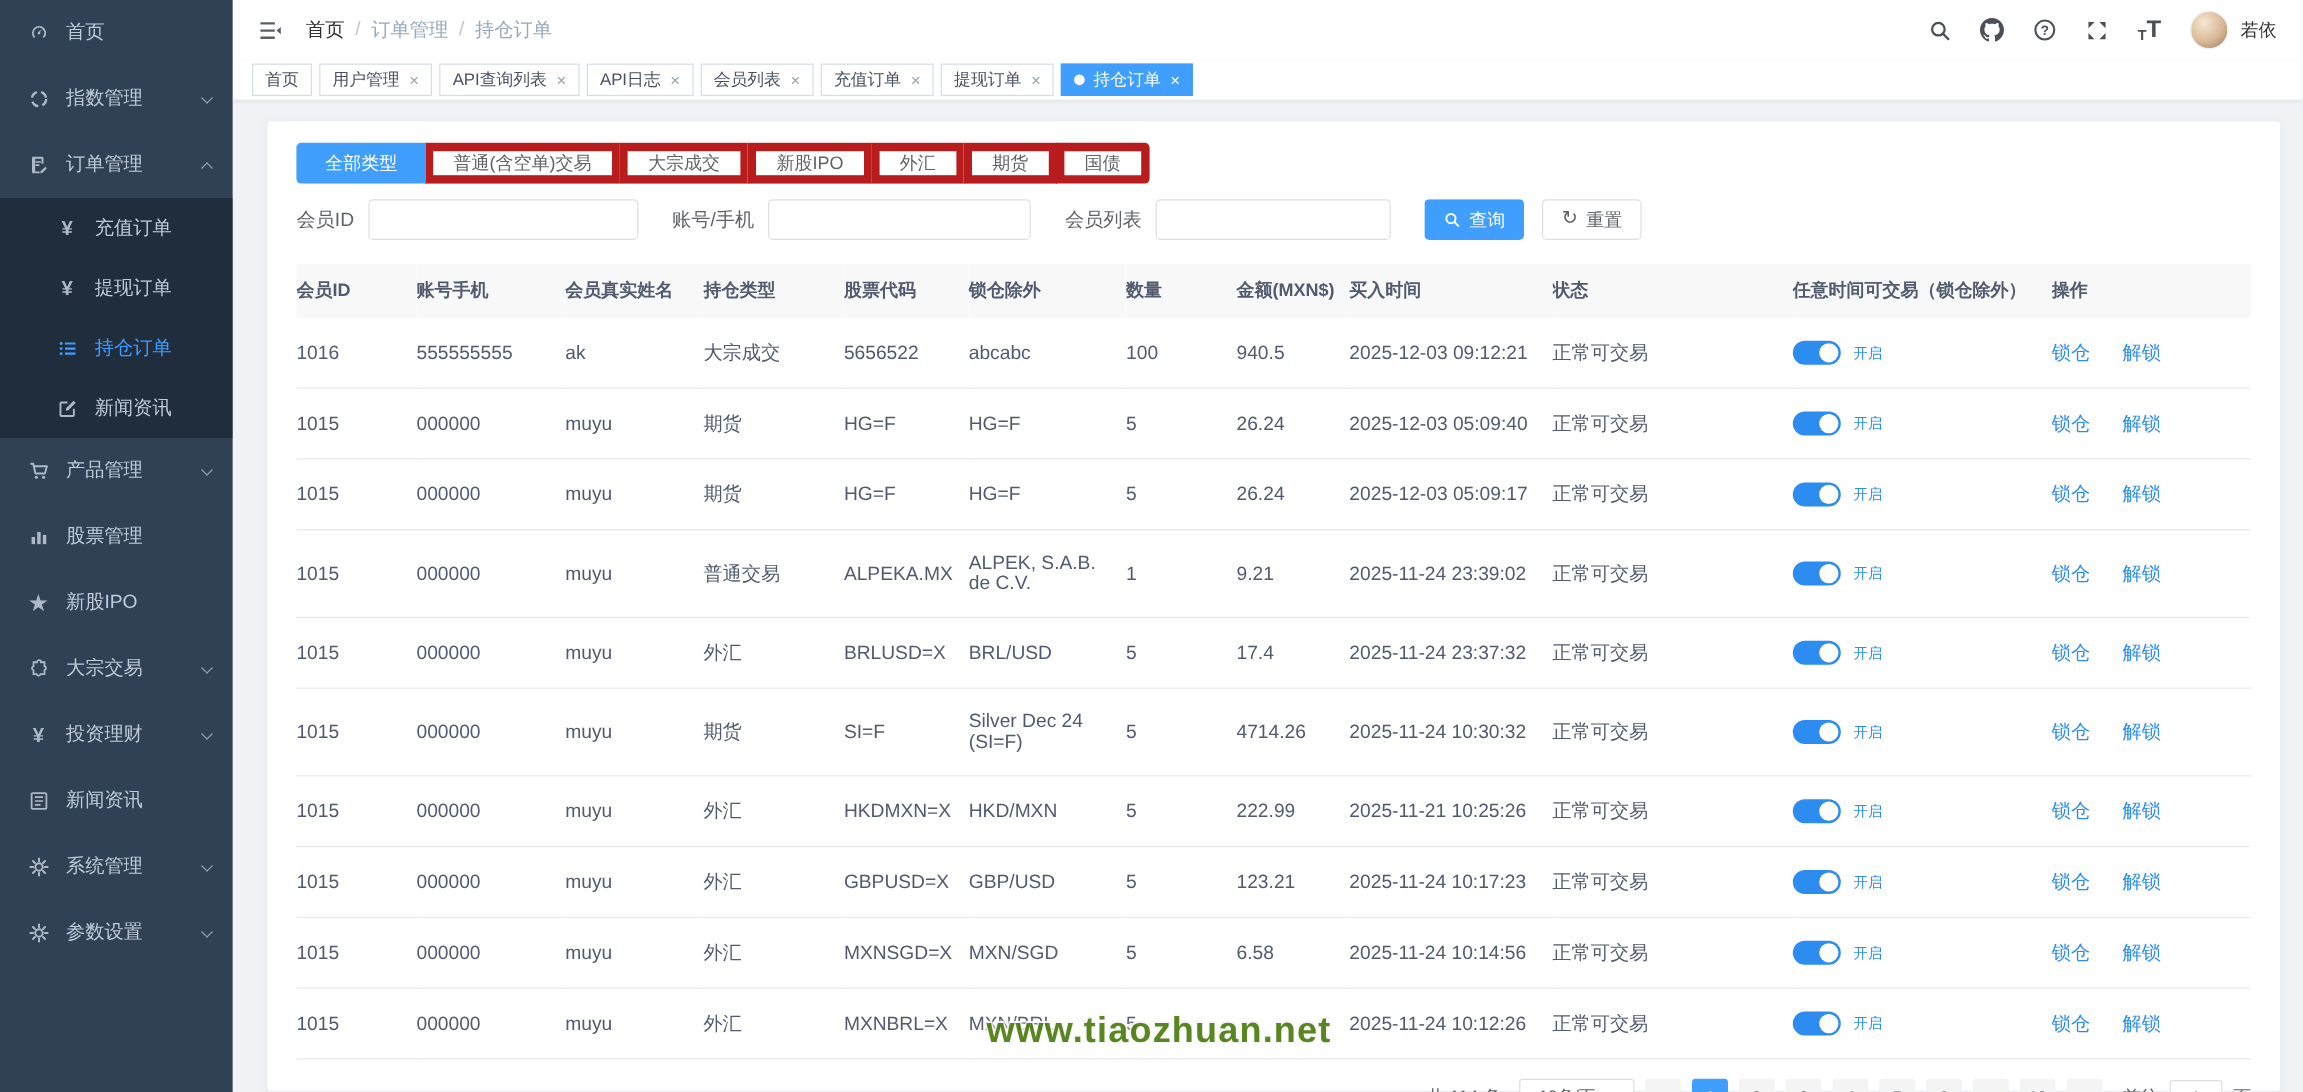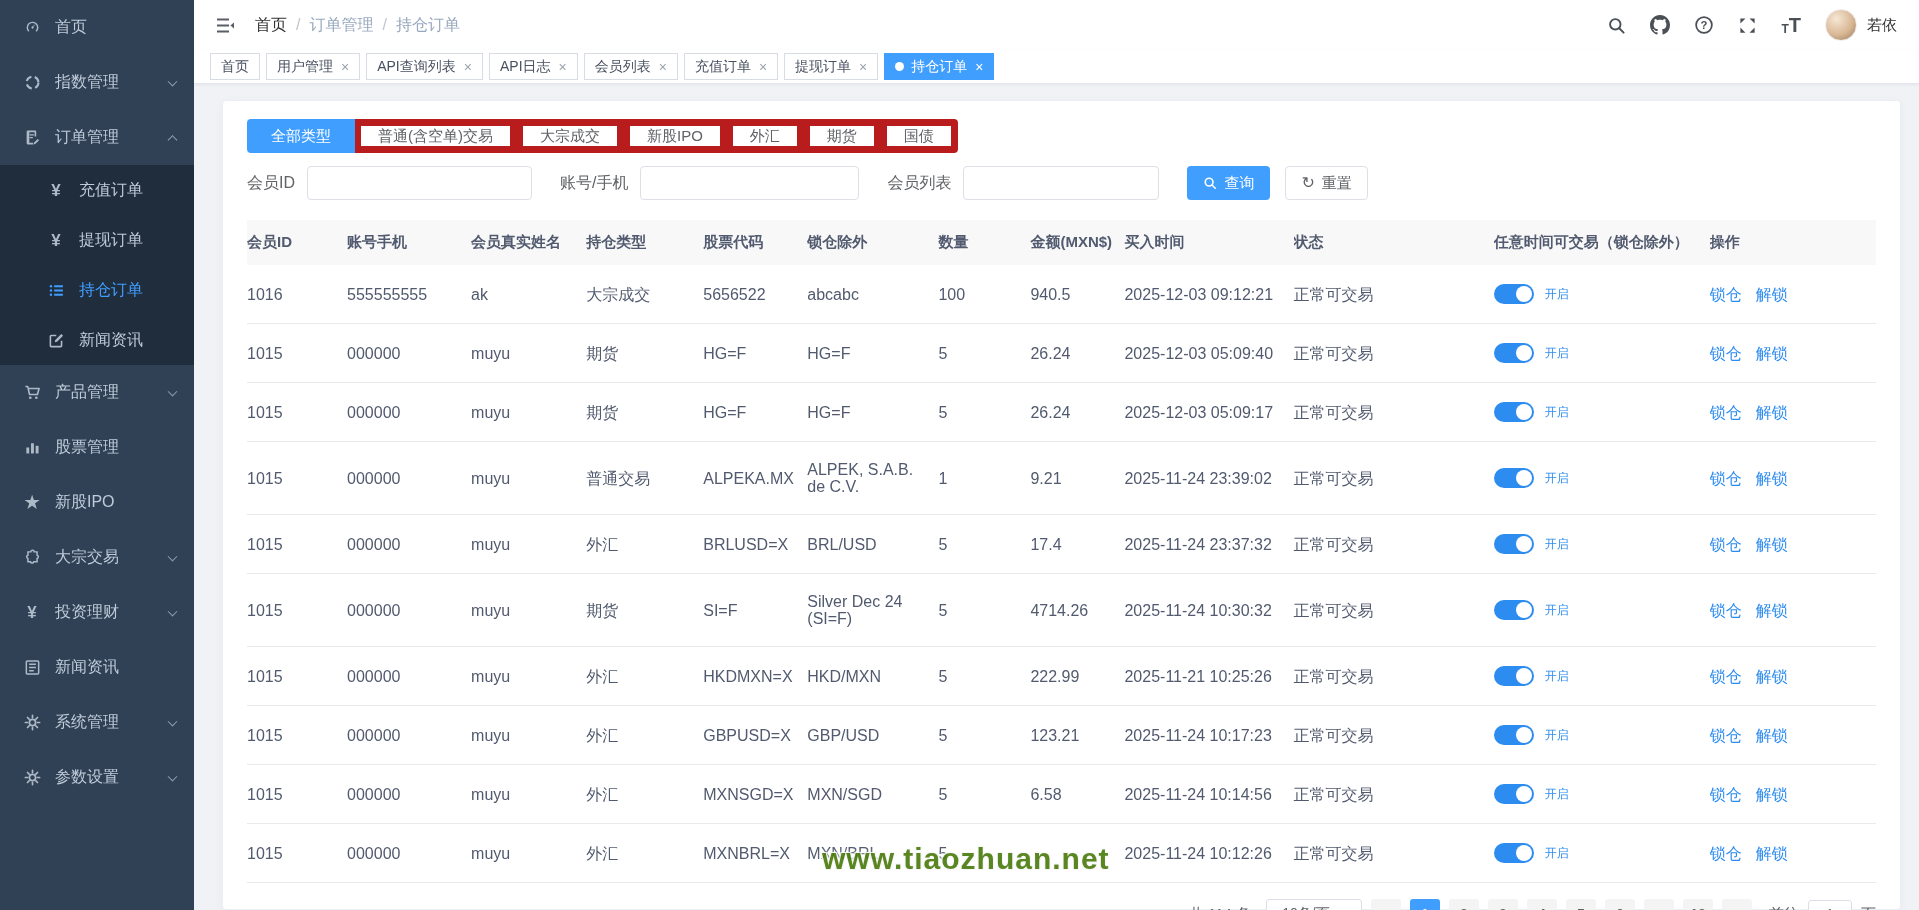--- a/index.html
+++ b/index.html
@@ -82,21 +82,21 @@
   thead th { background:#f8f8f9; color:#515a6e; font-size:15px; font-weight:bold; text-align:left;
              padding:13px 8px 13px 0; white-space:nowrap; overflow:hidden; }
   tbody td { padding:19px 8px 19px 0; font-size:16px; color:#515a6e; border-bottom:1px solid #e8eaec;
              vertical-align:middle; line-height:17px; word-wrap:break-word; }
   td.nowrap { white-space:nowrap; }
   .switch { width:40px; height:20px; border-radius:10px; background:#2d8cf0; position:relative;
             display:inline-block; vertical-align:middle; cursor:pointer; }
   .switch::after { content:""; position:absolute; right:2px; top:2px; width:16px; height:16px; border-radius:50%; background:#fff; }
   .toggle-label { color:#2d8cf0; font-size:12px; margin-left:11px; vertical-align:middle; }
   .link { color:#2d8cf0; cursor:pointer; margin-right:14px; }
-  .link:last-child { margin-right:0; }
+  .link:last-child { margin-right:0;margin-left:13px; }
 
   
   .pagination { display:flex; align-items:center; justify-content:flex-end; margin-top:16px; font-size:15px;
                 color:#606266; gap:9px; }
   .pg-total { margin-right:6px; }
   .pg-size { width:96px; height:30px; border:1px solid #dcdfe6; border-radius:3px; display:flex; align-items:center;
              justify-content:center; gap:10px; font-size:14px; color:#606266; cursor:pointer; background:#fff; }
   .chev { display:inline-block; width:6px; height:6px; border-right:1.5px solid #c0c4cc; border-bottom:1.5px solid #c0c4cc; }
   .chev.down { transform:rotate(45deg) translateY(-2px); }
   .pg-btn { min-width:30px; height:30px; border-radius:3px; background:#f4f4f5; display:inline-flex; align-items:center;

